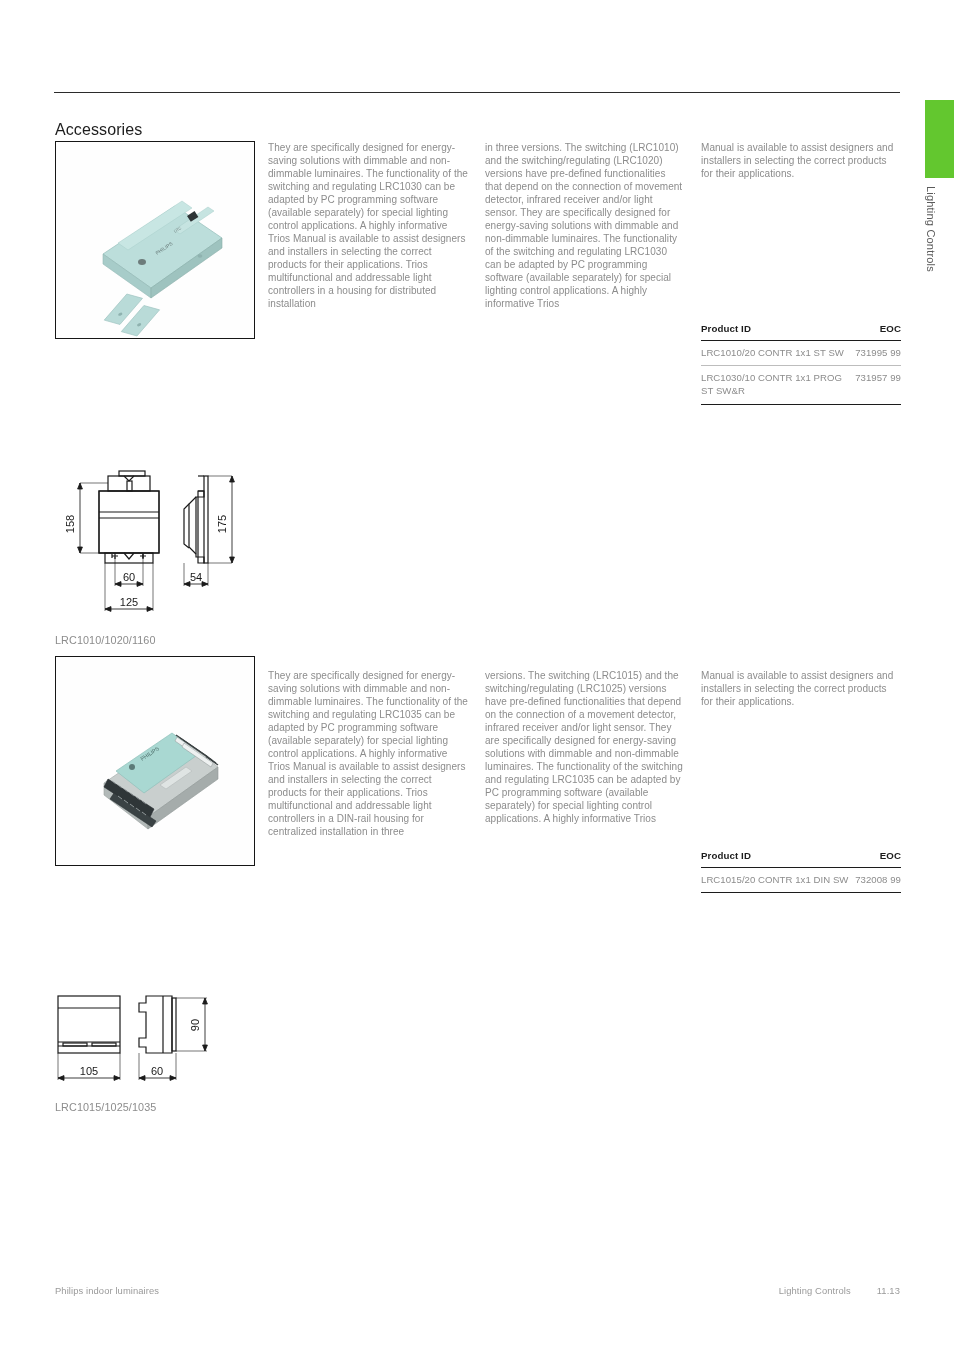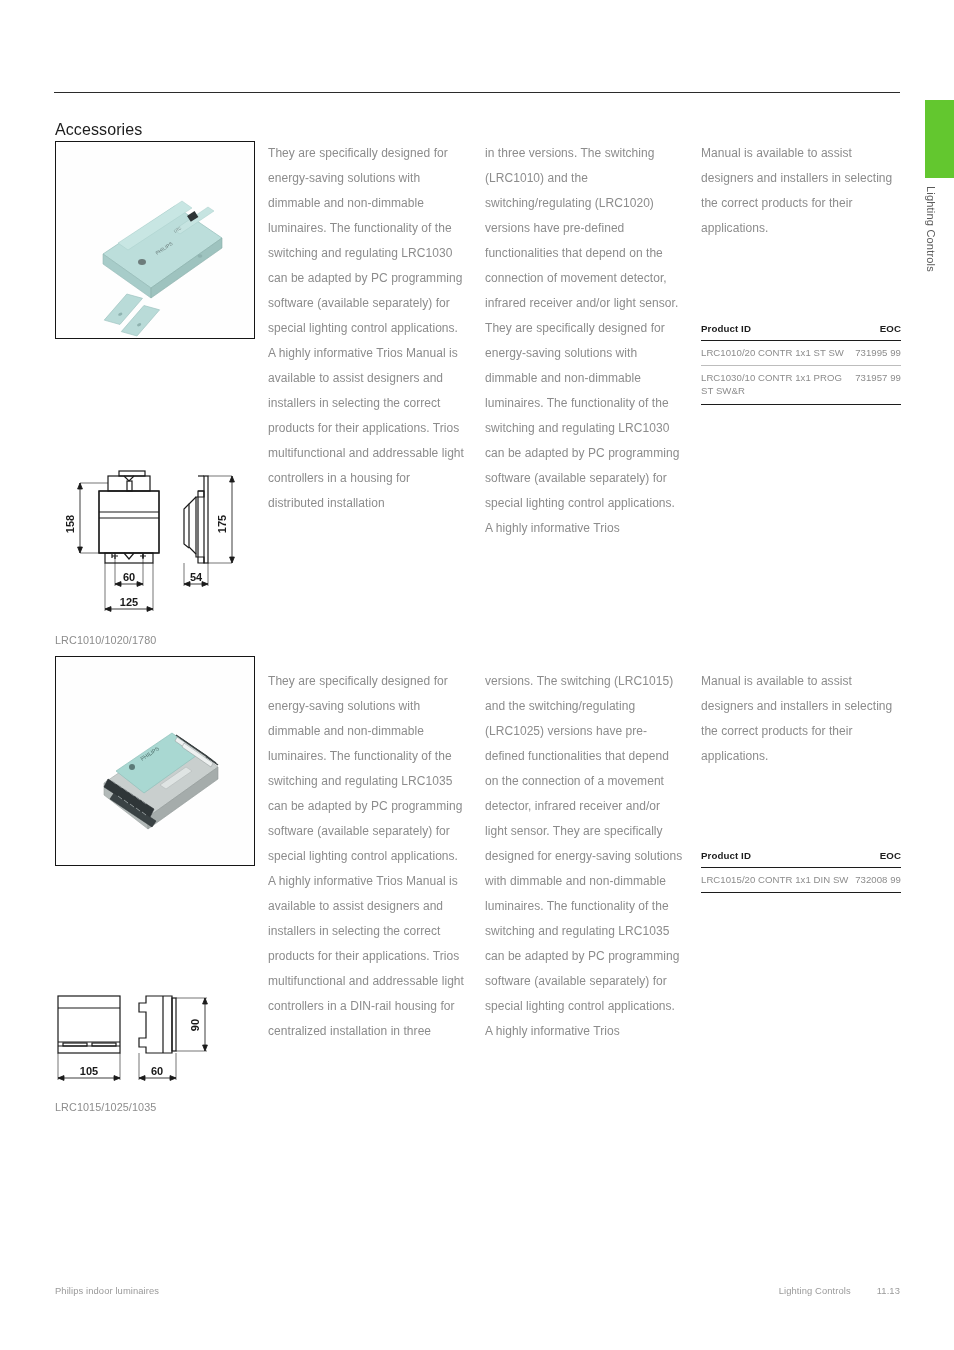--- a/index.html
+++ b/index.html
@@ -88,22 +88,22 @@
     position: absolute;
     inset: 0;
     display: flex;
     align-items: center;
     justify-content: center;
   }
 
   
   .col {
     position: absolute;
-    font-size: 12px;
-    line-height: 25px;
+    font-size: 10px;
+    line-height: 13px;
     color: #8c8c8c;
     letter-spacing: .05px;
   }
   .col p { margin: 0; }
 
   
   .ptable {
     position: absolute;
     width: 200px;
     border-collapse: collapse;
@@ -130,21 +130,20 @@
   .ptable td.eoc {
     text-align: right;
     white-space: nowrap;
     padding-left: 4px;
   }
   .ptable tr:last-child td { border-bottom: 1.1px solid #1c1c1c; }
 
   
   .drawing {
     position: absolute;
-    font-weight: bold;
   }
   .drawing svg { display: block; }
   .caption {
     position: absolute;
     font-size: 10.8px;
     color: #8c8c8c;
     letter-spacing: .1px;
   }
 
   
@@ -304,21 +303,21 @@
       <g font-family="'Liberation Sans',sans-serif" font-size="11" fill="#1a1a1a">
         <text x="24" y="62" transform="rotate(-90 24 62)" text-anchor="middle">158</text>
         <text x="176" y="62" transform="rotate(-90 176 62)" text-anchor="middle">175</text>
         <text x="79" y="119" text-anchor="middle">60</text>
         <text x="79" y="144" text-anchor="middle">125</text>
         <text x="146" y="119" text-anchor="middle">54</text>
       </g>
     </svg>
   </div>
 
-  <div class="caption" style="left:55px; top:634px;">LRC1010/1020/1780</div>
+  <div class="caption" style="left:55px; top:634px;">LRC1010/1020/1160</div>
 
   <div class="photo-frame" style="left:55px; top:656px; width:198px; height:208px;">
     <div class="photo-inner">
       <svg width="198" height="208" viewBox="0 0 198 208">
         <rect x="0" y="0" width="198" height="208" fill="#fefefe"></rect>
         <g>
 
           <path d="M48 126 L118 78 L162 110 L92 160 Z" fill="#c9cfce" stroke="#a9b0af" stroke-width=".7"></path>
           <path d="M48 126 L92 160 L92 172 L48 138 Z" fill="#b2b9b8" stroke="#9aa1a0" stroke-width=".6"></path>
           <path d="M92 160 L162 110 L162 122 L92 172 Z" fill="#a5acab" stroke="#919897" stroke-width=".6"></path>

